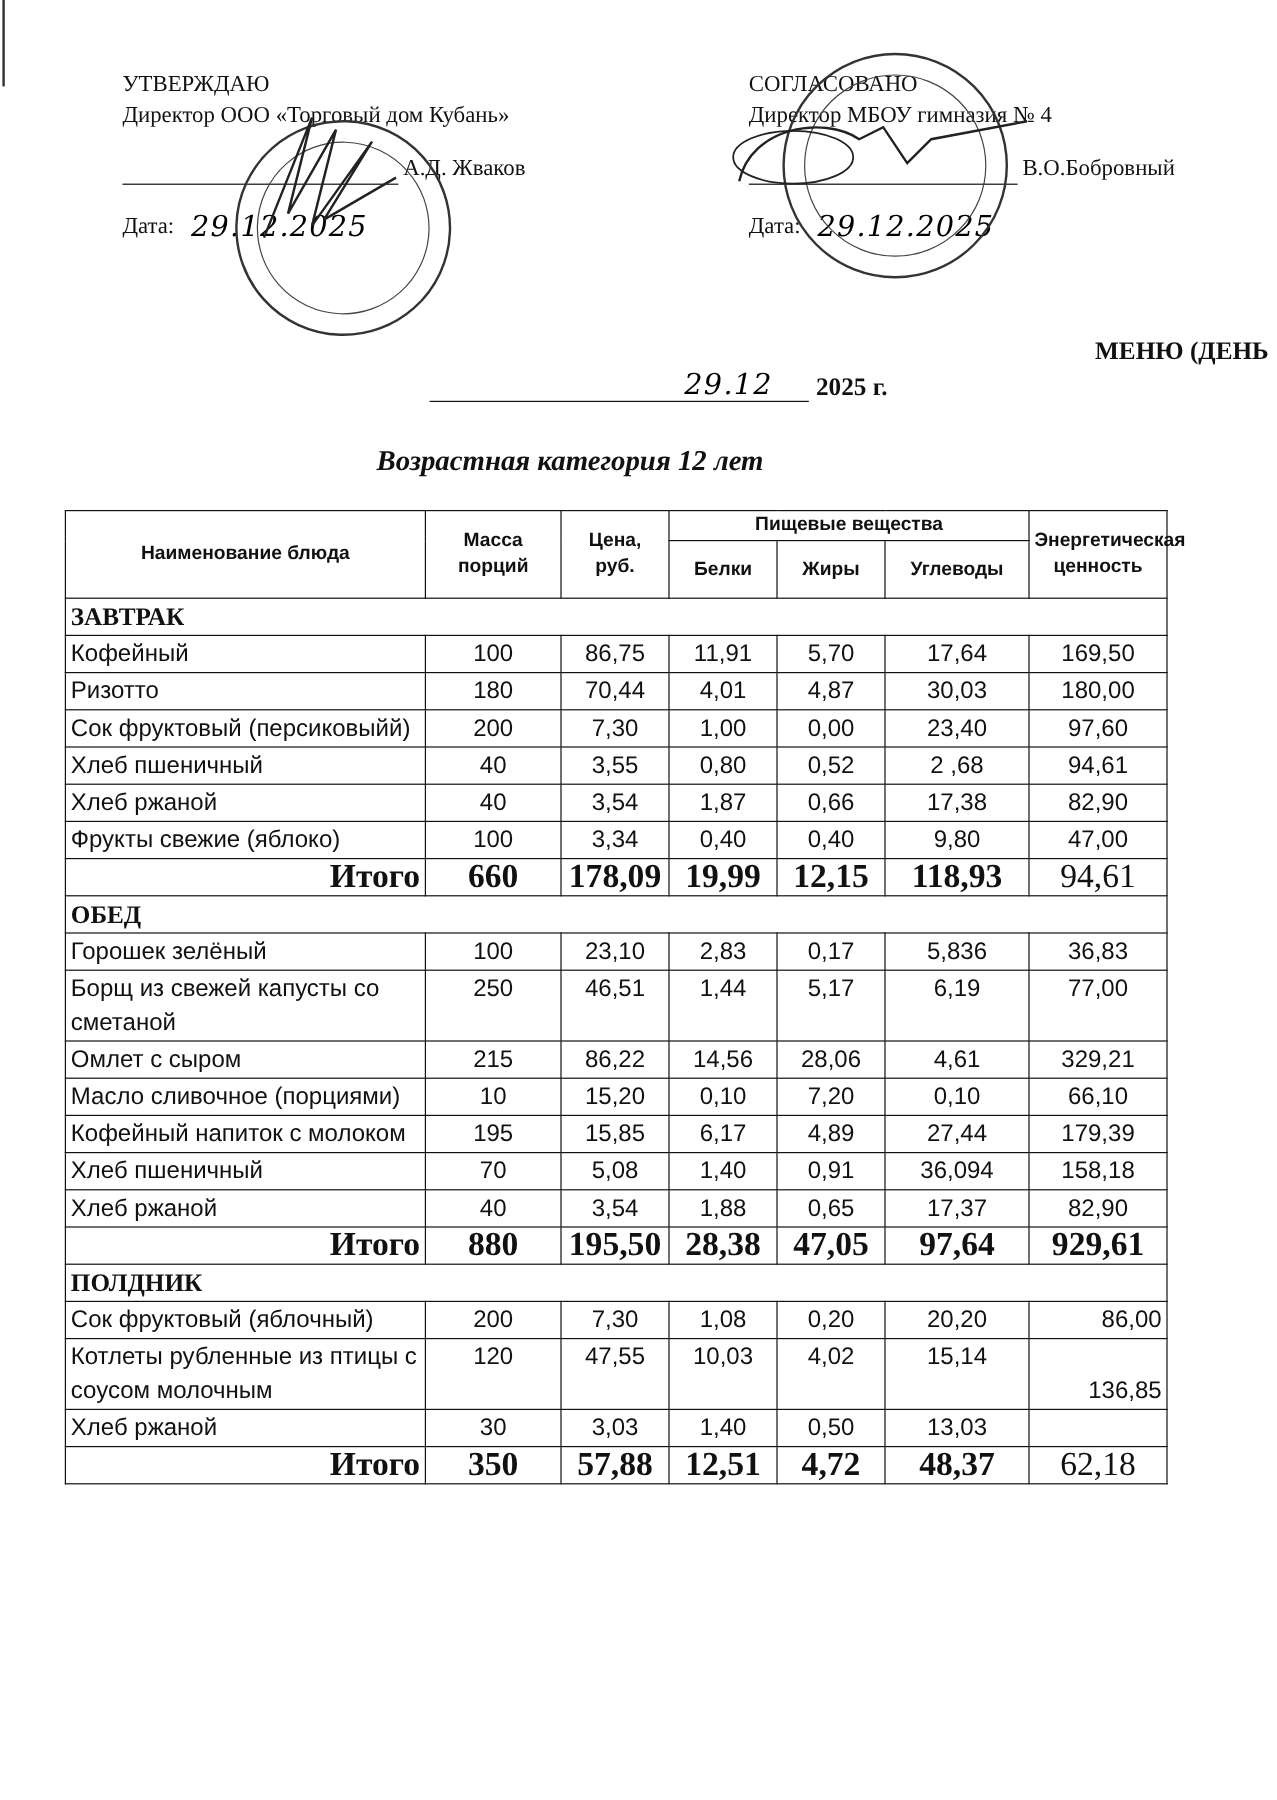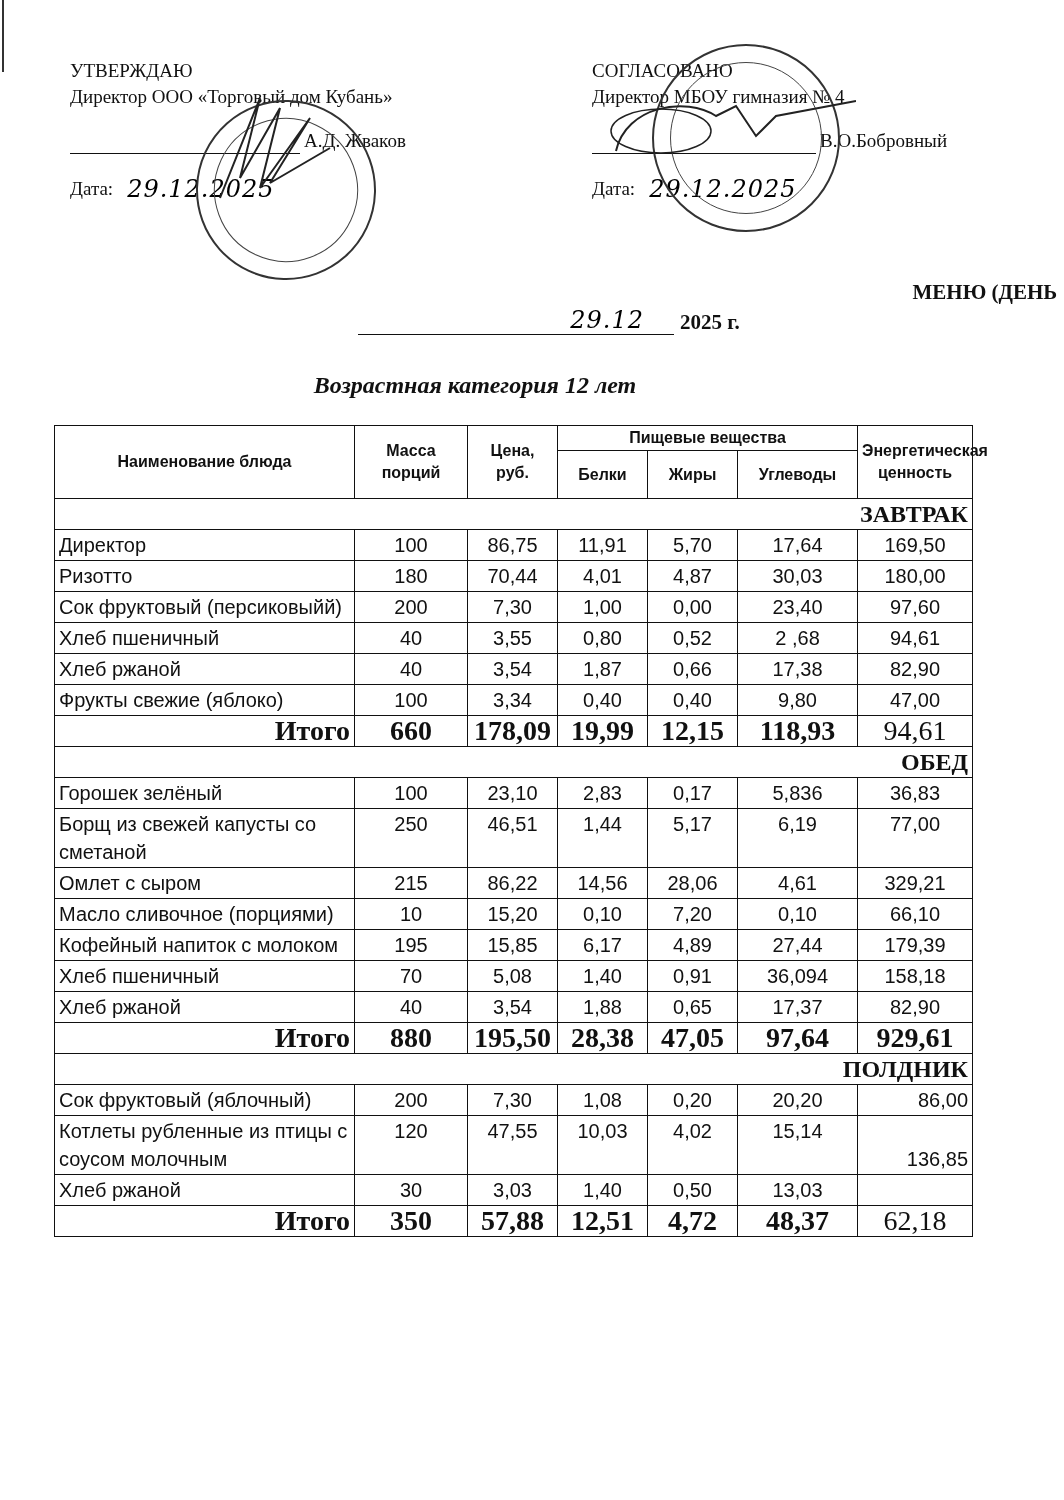--- a/index.html
+++ b/index.html
@@ -1,33 +1,33 @@
 <!DOCTYPE html>
 <html><head>
 <meta charset="utf-8">
 <style>
   html, body { margin: 0; padding: 0; background: #ffffff; }
   body { width: 1064px; height: 1500px; position: relative; overflow: hidden;
          font-family: "Liberation Serif", serif; color: #111; }
   .edge-mark { position: absolute; left: 2px; top: 0; width: 2px; height: 72px; background: #333; }
-  .approve { position: absolute; font-size: 19px; line-height: 26px; }
+  .approve { position: absolute; font-size: 19px; line-height: 26px; margin-left: 32px; }
   .approve .line-row { display: flex; align-items: flex-end; }
   .sigline { display: inline-block; border-bottom: 1.5px solid #111; height: 18px; }
   .hand { font-family: "DejaVu Serif", serif; font-style: italic; font-size: 24px; color: #000000; letter-spacing: 1px; }
   .stamp { position: absolute; border-radius: 50%; border: 2px solid #333; }
   .stamp::after { content: ""; position: absolute; inset: 16px; border-radius: 50%; border: 1.5px solid #444; }
   .sig-scribble { position: absolute; }
   .title { position: absolute; left: 0; width: 1064px; text-align: right; font-weight: bold; font-size: 21px; padding-left: 16px; }
   .subtitle { position: absolute; left: 0; width: 950px; text-align: center; font-weight: bold; font-style: italic; font-size: 24px; }
   table.menu { position: absolute; left: 54px; top: 425px; width: 918px; border-collapse: collapse;
                font-family: "Liberation Sans", sans-serif; font-size: 20px; table-layout: fixed; }
   table.menu td, table.menu th { border: 1.5px solid #111; padding: 1px 4px; vertical-align: top; line-height: 28px; }
   table.menu th { font-weight: bold; font-size: 16px; text-align: center; vertical-align: middle; line-height: 22px; }
   .num { text-align: center; }
-  .section td { text-align: right; font-weight: bold; font-size: 24px; font-family: "Liberation Serif", serif; }
+  .section td { text-align: left; font-weight: bold; font-size: 21px; font-family: "Liberation Serif", serif; }
   .total td { font-weight: bold; font-family: "Liberation Serif", serif; font-size: 28px; }
   .total .lbl { text-align: right; }
   .bottomalign { vertical-align: bottom !important; text-align: right; }
 </style>
 </head>
 <body>
 
 <div class="edge-mark"></div>
 
 <div class="approve" style="left:70px; top:58px; width:440px;">
@@ -96,21 +96,21 @@
       <th>Белки</th>
       <th>Жиры</th>
       <th>Углеводы</th>
     </tr>
   </thead>
   <tbody id="menu-body">
       <tr class="section">
         <td colspan="7">ЗАВТРАК</td>
       </tr>
       <tr>
-        <td>Директор</td>
+        <td>Кофейный</td>
         <td class="num">100</td>
         <td class="num">86,75</td>
         <td class="num">11,91</td>
         <td class="num">5,70</td>
         <td class="num">17,64</td>
         <td class="num">169,50</td>
       </tr>
       <tr>
         <td>Ризотто</td>
         <td class="num">180</td>

